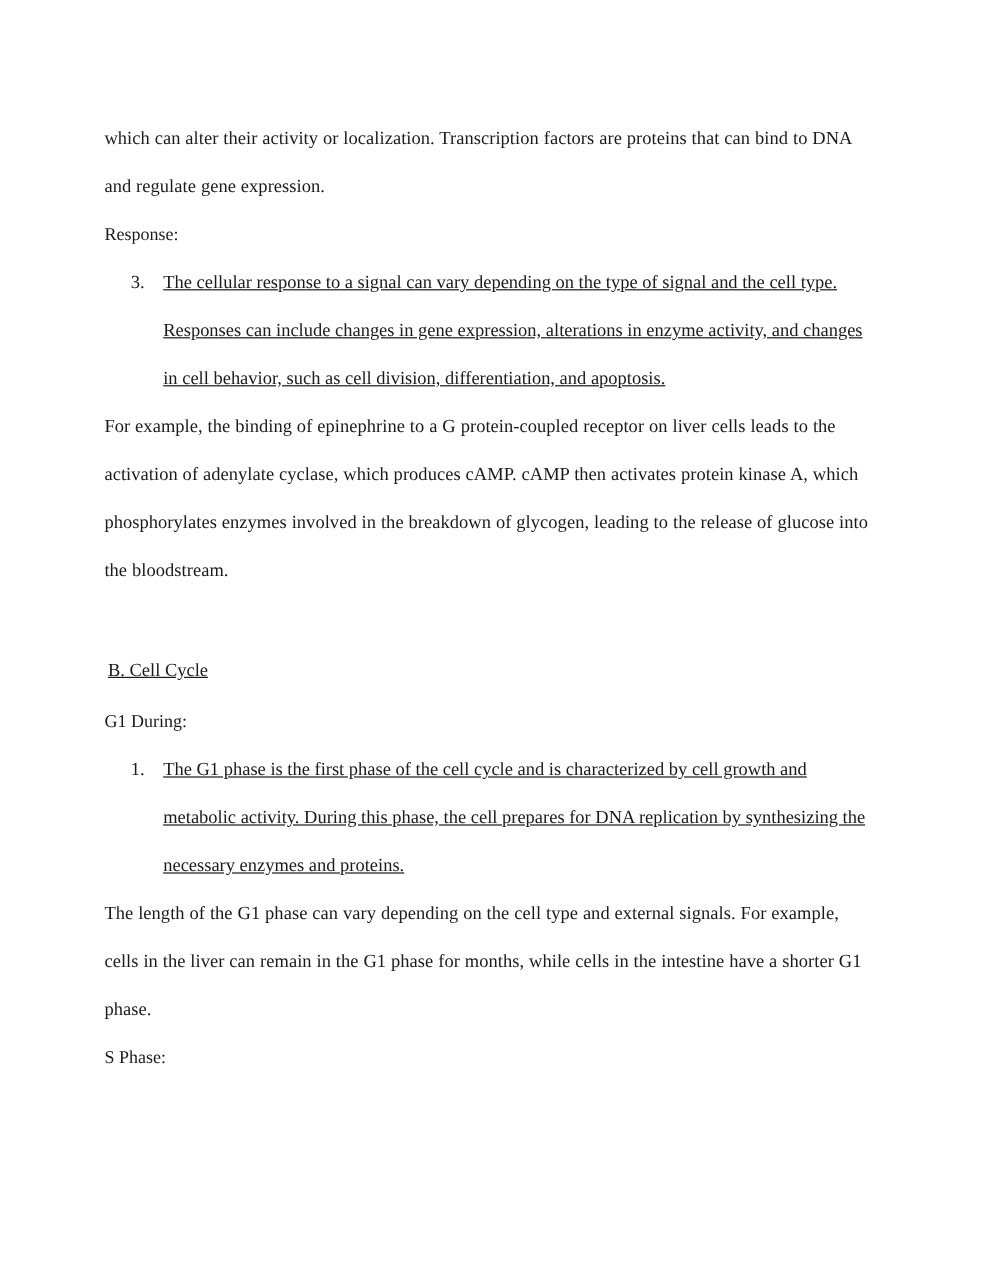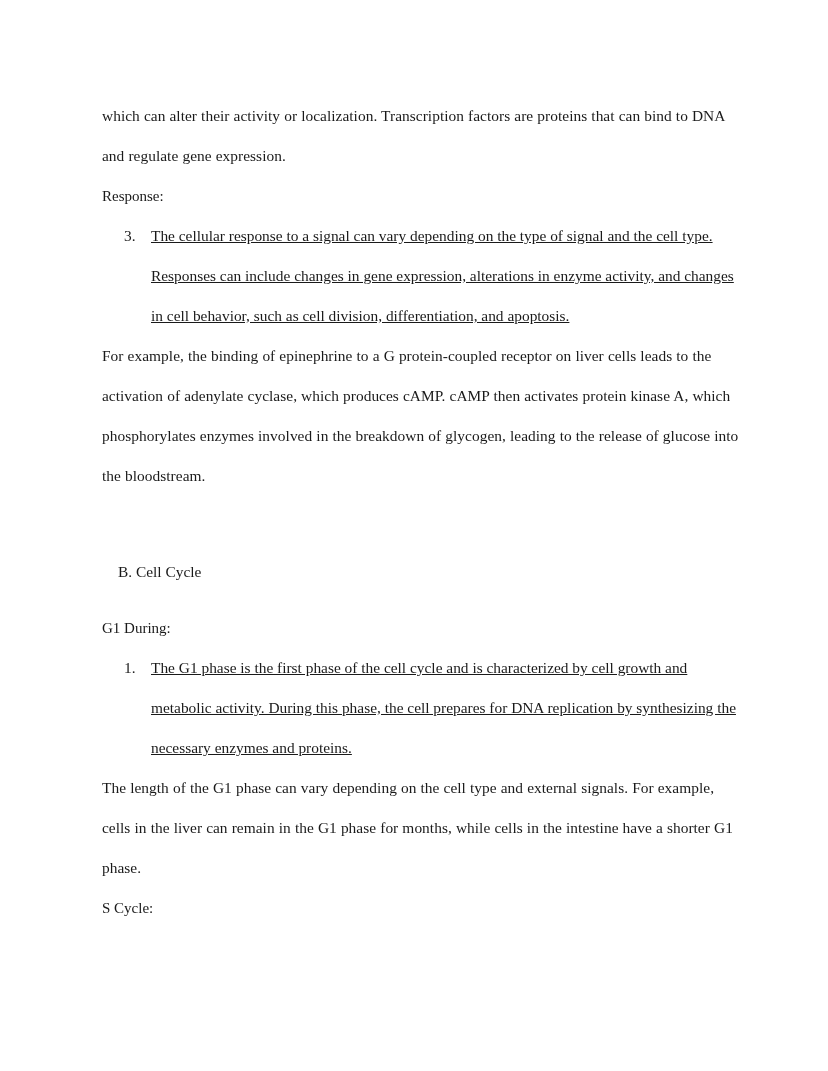--- a/index.html
+++ b/index.html
@@ -17,37 +17,38 @@
     position: relative;
     width: 828px;
     height: 1071px;
     background: #ffffff;
     overflow: hidden;
     margin: 0 auto;
   }
   
   #content {
     position: absolute;
-    left: 102px;
+    left: 87px;
     top: 96px;
     width: 640px;
   }
   .para {
     font-size: 15.4px;
     line-height: 40px;
     margin: 0;
     text-align: left;
     letter-spacing: 0.04px;
     word-spacing: 0.2px;
   }
   .heading {
     font-size: 15.4px;
     line-height: 40px;
-    margin: 16px;
+    margin: 3px;
     font-weight: normal;
+    text-decoration: underline;
   }
   .label {
     font-size: 15px;
     line-height: 40px;
     margin: 0;
   }
   
   .spacer {
     height: 40px;
   }
@@ -105,16 +106,16 @@
 
     <ol class="numlist">
       <li>
         <span class="marker">1.</span>
         <span class="item-text">The G1 phase is the first phase of the cell cycle and is characterized by cell growth and metabolic activity. During this phase, the cell prepares for DNA replication by synthesizing the necessary enzymes and proteins.</span>
       </li>
     </ol>
 
     <p class="para">The length of the G1 phase can vary depending on the cell type and external signals. For example, cells in the liver can remain in the G1 phase for months, while cells in the intestine have a shorter G1 phase.</p>
 
-    <p class="label">S Cycle:</p>
+    <p class="label">S Phase:</p>
 
   </div>
 </div>
 
 </body></html>

